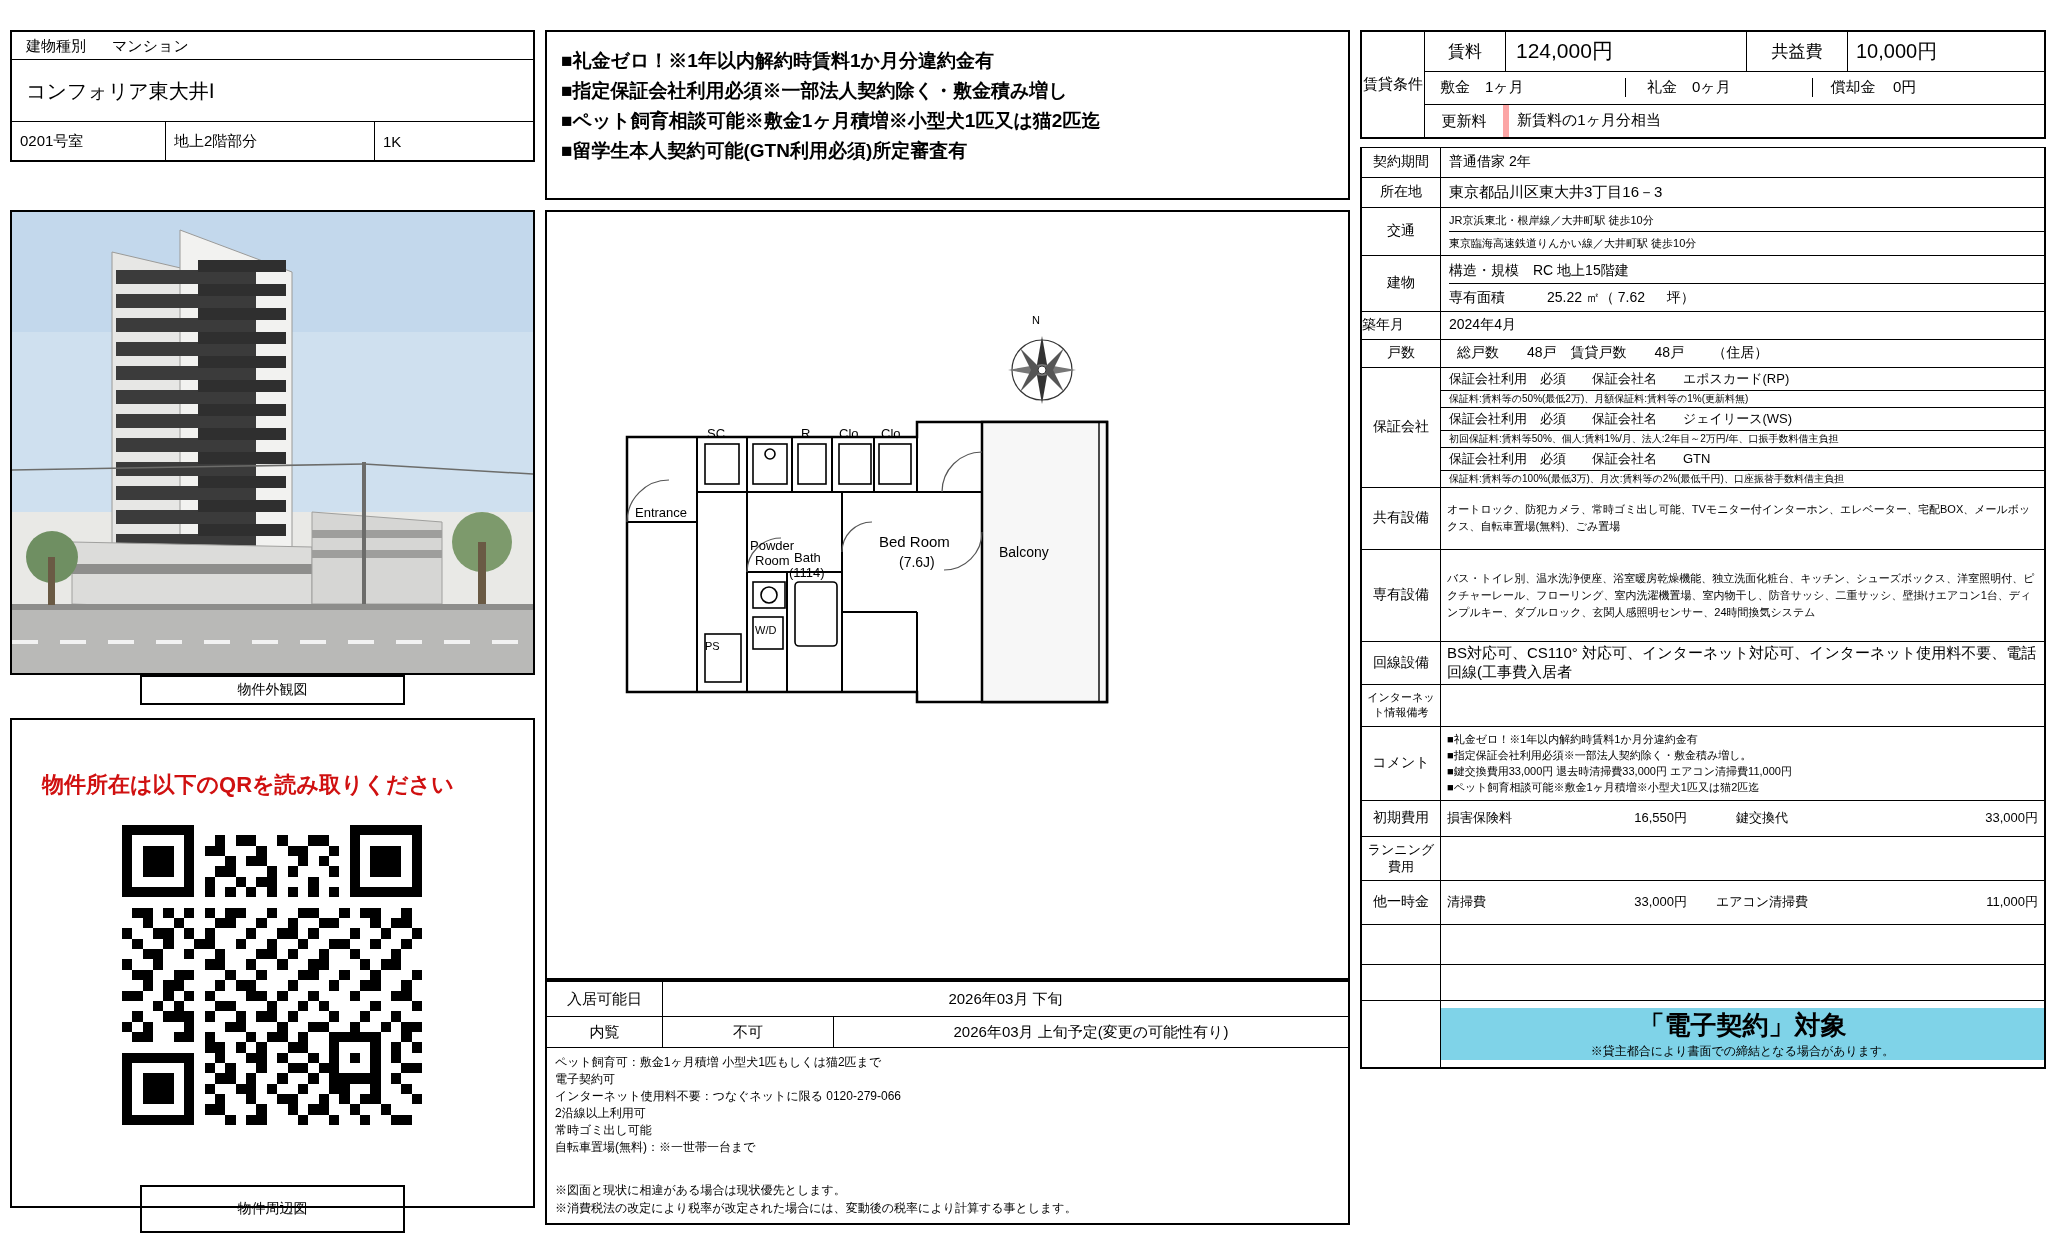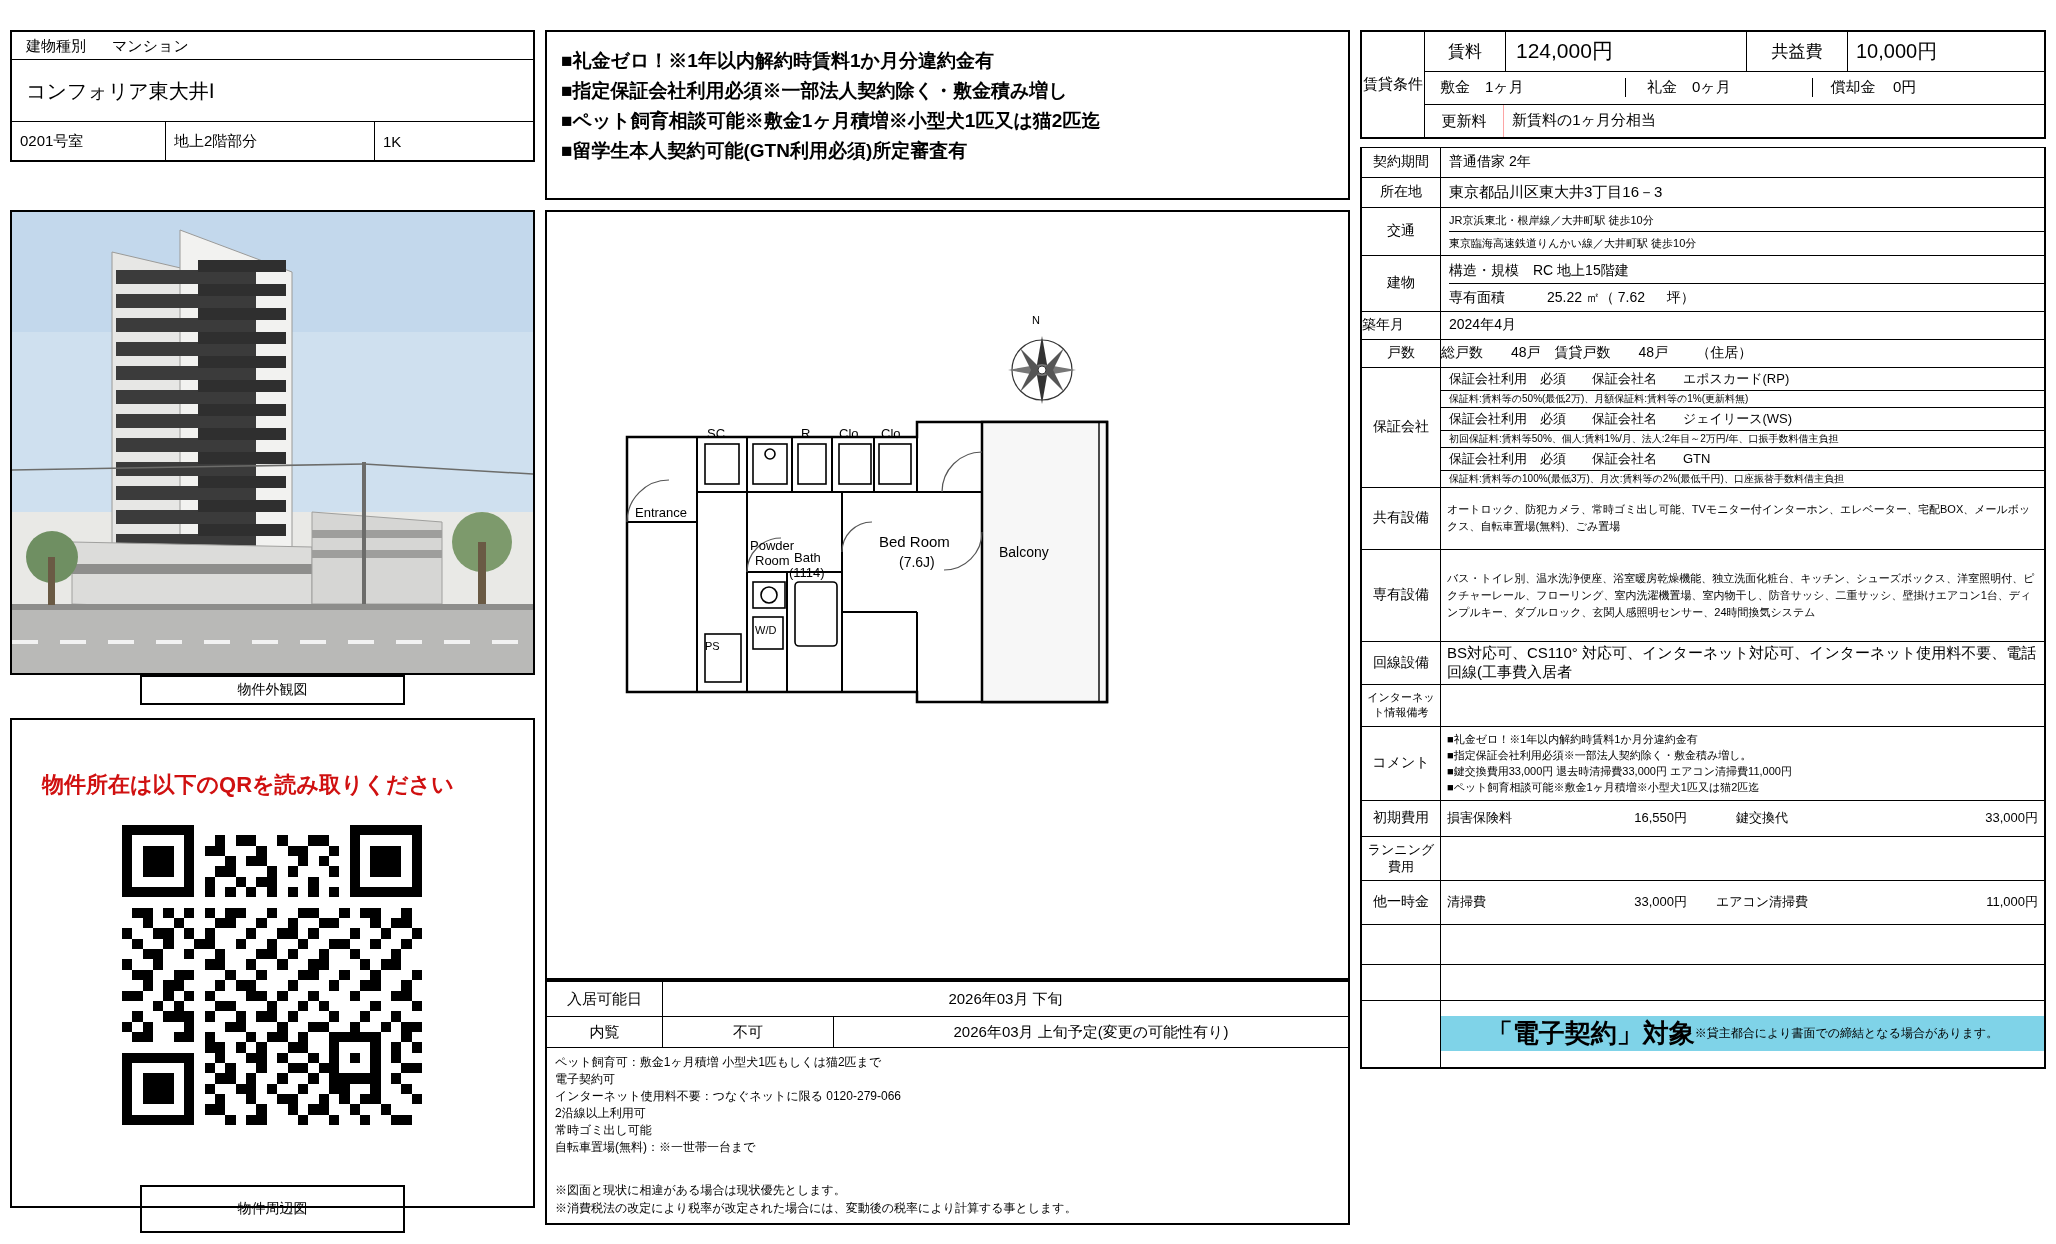--- a/index.html
+++ b/index.html
@@ -486,21 +486,21 @@
             <div style="width:60px;border-left:1px solid #000;text-align:center;padding-left:6px;">礼金</div>
             <div style="width:120px;">0ヶ月</div>
             <div style="width:80px;border-left:1px solid #000;text-align:center;">償却金</div>
             <div style="flex:1;">0円</div>
           </div>
         </td>
       </tr>
       <tr style="height:32px;">
         <td colspan="4" style="padding:0;">
           <div style="display:flex;height:32px;align-items:center;font-size:15px;">
-            <div style="width:78px;text-align:center;border-right:1px solid #fca5a5;height:32px;line-height:32px;">更新料</div>
+            <div style="width:78px;text-align:center;border-right:6px solid #fca5a5;height:32px;line-height:32px;">更新料</div>
             <div style="flex:1;padding-left:8px;">新賃料の1ヶ月分相当</div>
           </div>
         </td>
       </tr>
     </tbody>
       </table>
 
     <table style="width:686px;table-layout:fixed;border:2px solid #000;border-top:none;margin-top:8px;">
       <tbody>
           <tr style="height:30px;">
@@ -524,21 +524,21 @@
           <div style="font-size:14px;line-height:26px;border-bottom:1px solid #000;">構造・規模　RC 地上15階建</div>
           <div style="font-size:14px;line-height:26px;">専有面積　　　25.22 ㎡（ 7.62 　 坪）</div>
         </td>
       </tr>
       <tr style="height:28px;">
         <td style="font-size:14px;">築年月</td>
         <td style="padding-left:8px;font-size:14px;">2024年4月</td>
       </tr>
       <tr style="height:28px;">
         <td style="text-align:center;font-size:14px;">戸数</td>
-        <td style="padding-left:0;font-size:14px;">総戸数　　48戸　賃貸戸数　　48戸　　（住居）</td>
+        <td style="padding-left:16px;font-size:14px;">総戸数　　48戸　賃貸戸数　　48戸　　（住居）</td>
       </tr>
       <tr style="height:118px;">
         <td style="text-align:center;font-size:14px;">保証会社</td>
         <td style="padding:0;">
           <div style="border-bottom:1px solid #000;font-size:13px;padding:2px 0 2px 8px;">保証会社利用　必須　　保証会社名　　エポスカード(RP)</div>
           <div style="border-bottom:1px solid #000;font-size:10px;padding:1px 0 1px 8px;">保証料:賃料等の50%(最低2万)、月額保証料:賃料等の1%(更新料無)</div>
           <div style="border-bottom:1px solid #000;font-size:13px;padding:2px 0 2px 8px;">保証会社利用　必須　　保証会社名　　ジェイリース(WS)</div>
           <div style="border-bottom:1px solid #000;font-size:10px;padding:1px 0 1px 8px;">初回保証料:賃料等50%、個人:賃料1%/月、法人:2年目～2万円/年、口振手数料借主負担</div>
           <div style="border-bottom:1px solid #000;font-size:13px;padding:2px 0 2px 8px;">保証会社利用　必須　　保証会社名　　GTN</div>
           <div style="font-size:10px;padding:1px 0 1px 8px;">保証料:賃料等の100%(最低3万)、月次:賃料等の2%(最低千円)、口座振替手数料借主負担</div>
@@ -599,21 +599,21 @@
             <td></td>
             <td></td>
           </tr>
       <tr style="height:36px;">
             <td></td>
             <td></td>
           </tr>
       <tr style="height:68px;">
         <td></td>
         <td style="padding:0;">
-          <div id="ebanner" style="height: 100%; display: flex; flex-direction: row; align-items: center; justify-content: center; background: rgb(127, 211, 232);">
+          <div id="ebanner" style="height: 100%; display: flex; flex-direction: column; align-items: center; justify-content: center; background: rgb(127, 211, 232);">
             <div style="font-size:26px;font-weight:bold;">「電子契約」対象</div>
             <div style="font-size:12px;">※貸主都合により書面での締結となる場合があります。</div>
           </div>
         </td>
       </tr>
     </tbody>
       </table>
   </div>
 
 </div>

